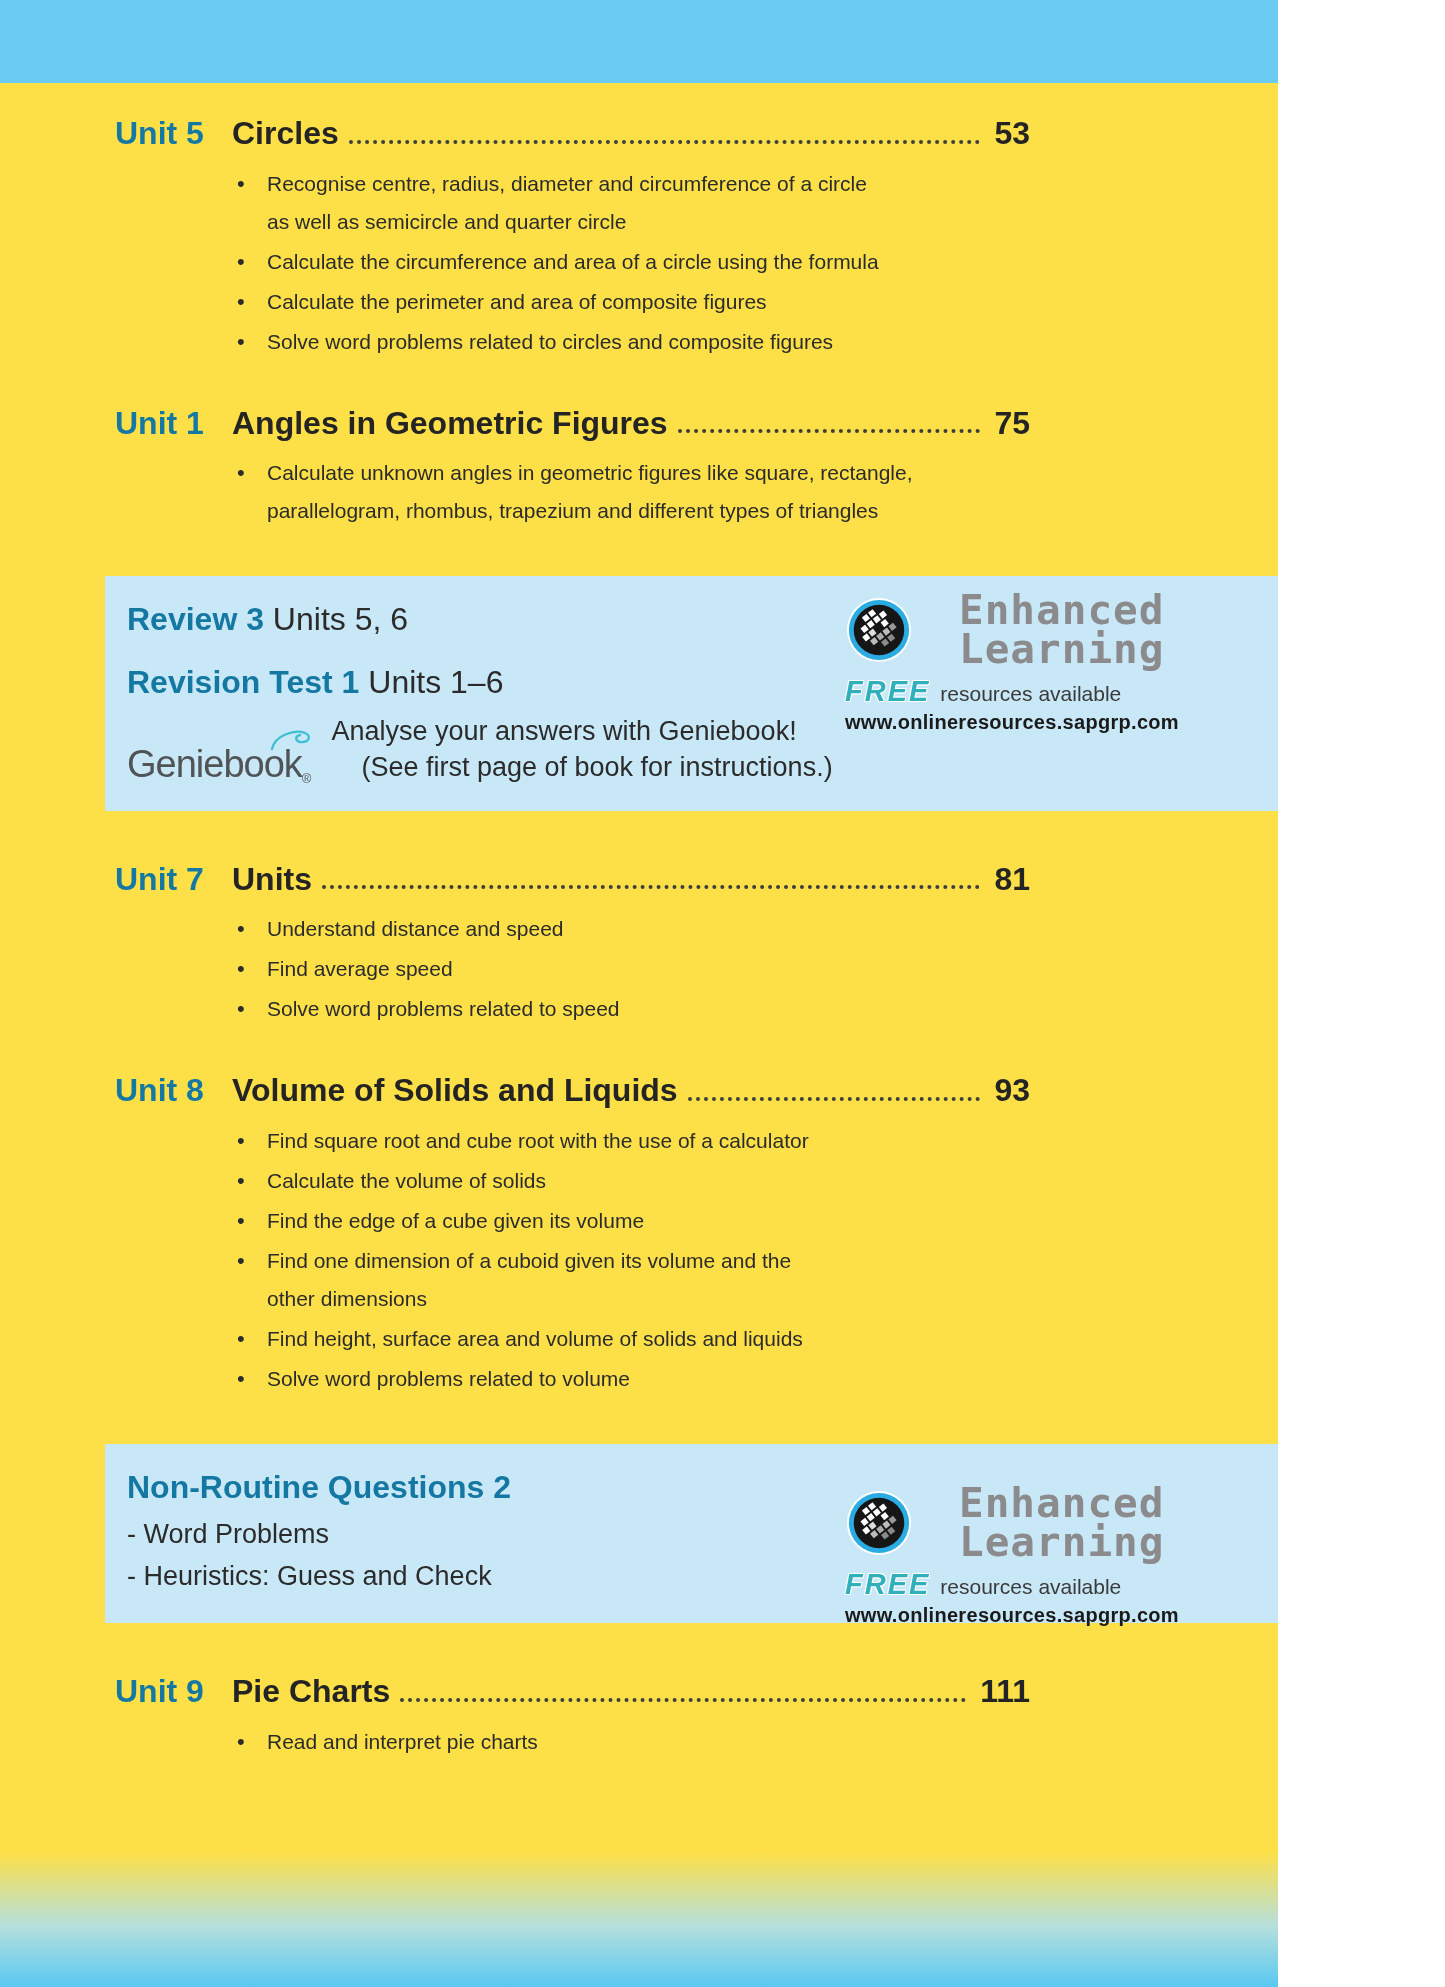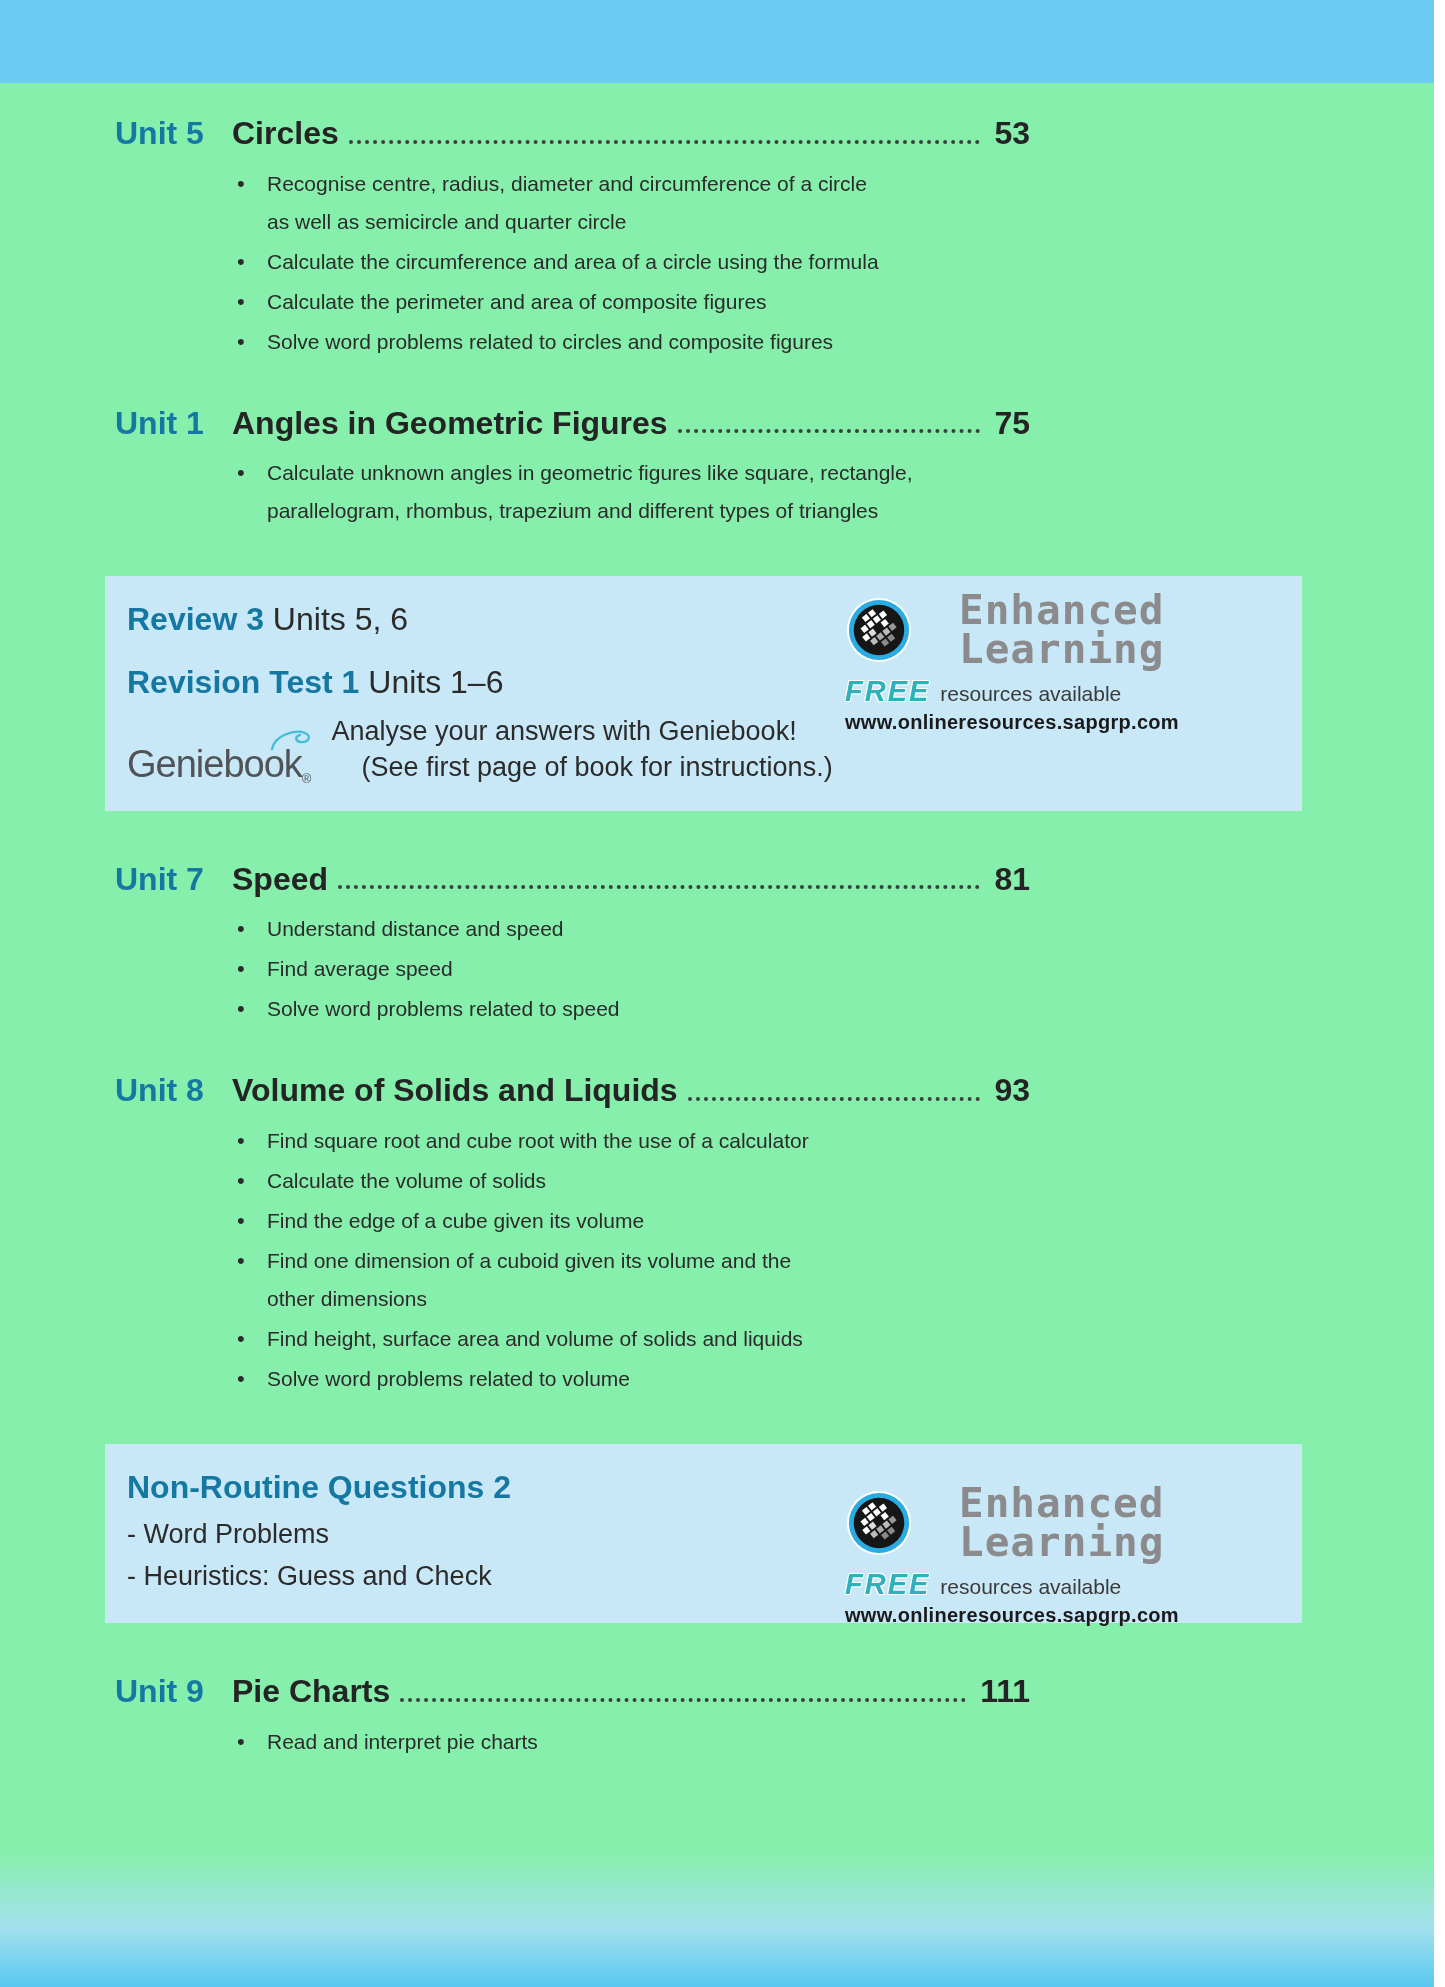--- a/index.html
+++ b/index.html
@@ -1,17 +1,17 @@
 <!DOCTYPE html>
 <html style="--top_band: #6CCBF3; --box_bg: #C9E8F7; --accent_teal: #1478A3; --title_dark: #242424; --text_dark: #2B2B2B; --el_gray: #8B8B8D; --free_teal: #30B0BB; --ring_blue: #2AACE3; --geniebook_gray: #515457; --bottom_band: #5AC8F1;"><head>
 <meta charset="utf-8">
 <style>
   html,body{margin:0;padding:0;background:#fff;}
   .page{
-    position:relative;width:1434px;height:1987px;background:#86efac;overflow:hidden;
+    position:relative;width:1278px;height:1987px;background:#fde047;overflow:hidden;
     font-family:"Liberation Sans",sans-serif;color:#2b2b2b;
   }
   .top-band{height:83px;width:100%;background:var(--top_band,#6CCBF3);}
   .content{padding:34px 0 0 115px;}
 
   
   .unit{display:flex;margin-bottom:44px;}
   .unit-label{flex:0 0 117px;font-size:32px;font-weight:bold;color:var(--accent_teal,#1478A3);line-height:1.05;}
   .unit-body{width:798px;}
   .title-row{display:flex;align-items:flex-end;margin-bottom:14px;}
@@ -190,21 +190,21 @@
           <span class="free-rest">resources available</span>
         </div>
         <div class="el-url">www.onlineresources.sapgrp.com</div>
       </div>
     </aside>
 
     <section class="unit">
       <div class="unit-label">Unit 7</div>
       <div class="unit-body">
         <div class="title-row">
-          <span class="unit-title">Speed</span>
+          <span class="unit-title">Units</span>
           <span class="leader"></span>
           <span class="page-num">81</span>
         </div>
         <ul class="bullets">
           <li class="bullet">
             <span class="marker">•</span>
             <div class="blines">
                 <div class="bline">Understand distance and speed</div>
               </div>
           </li>

